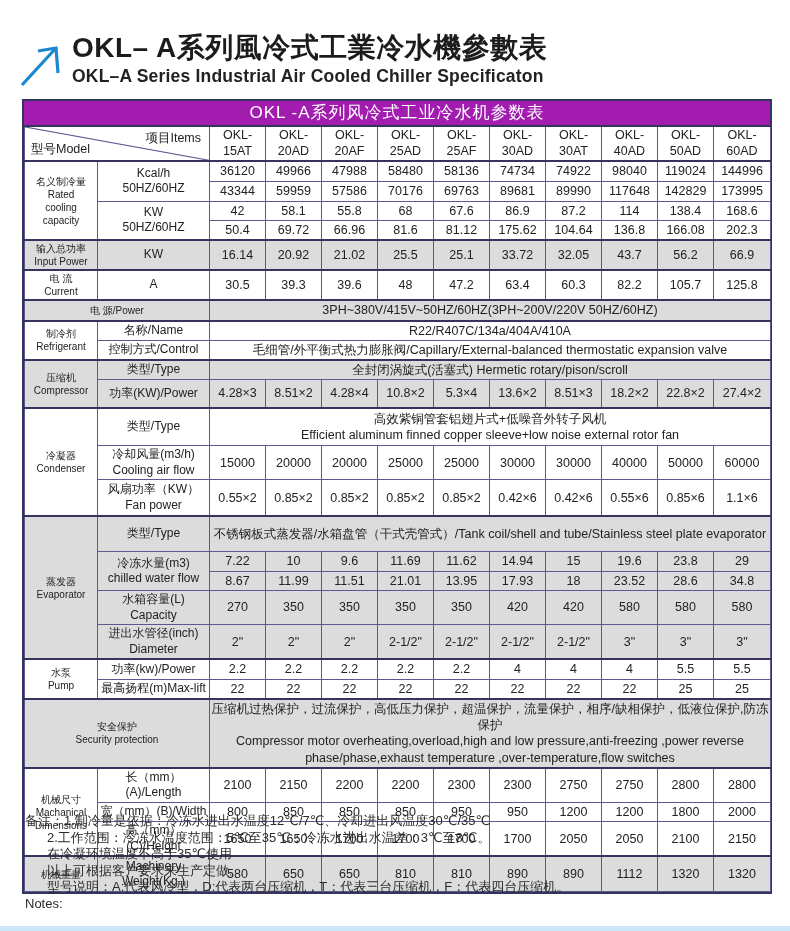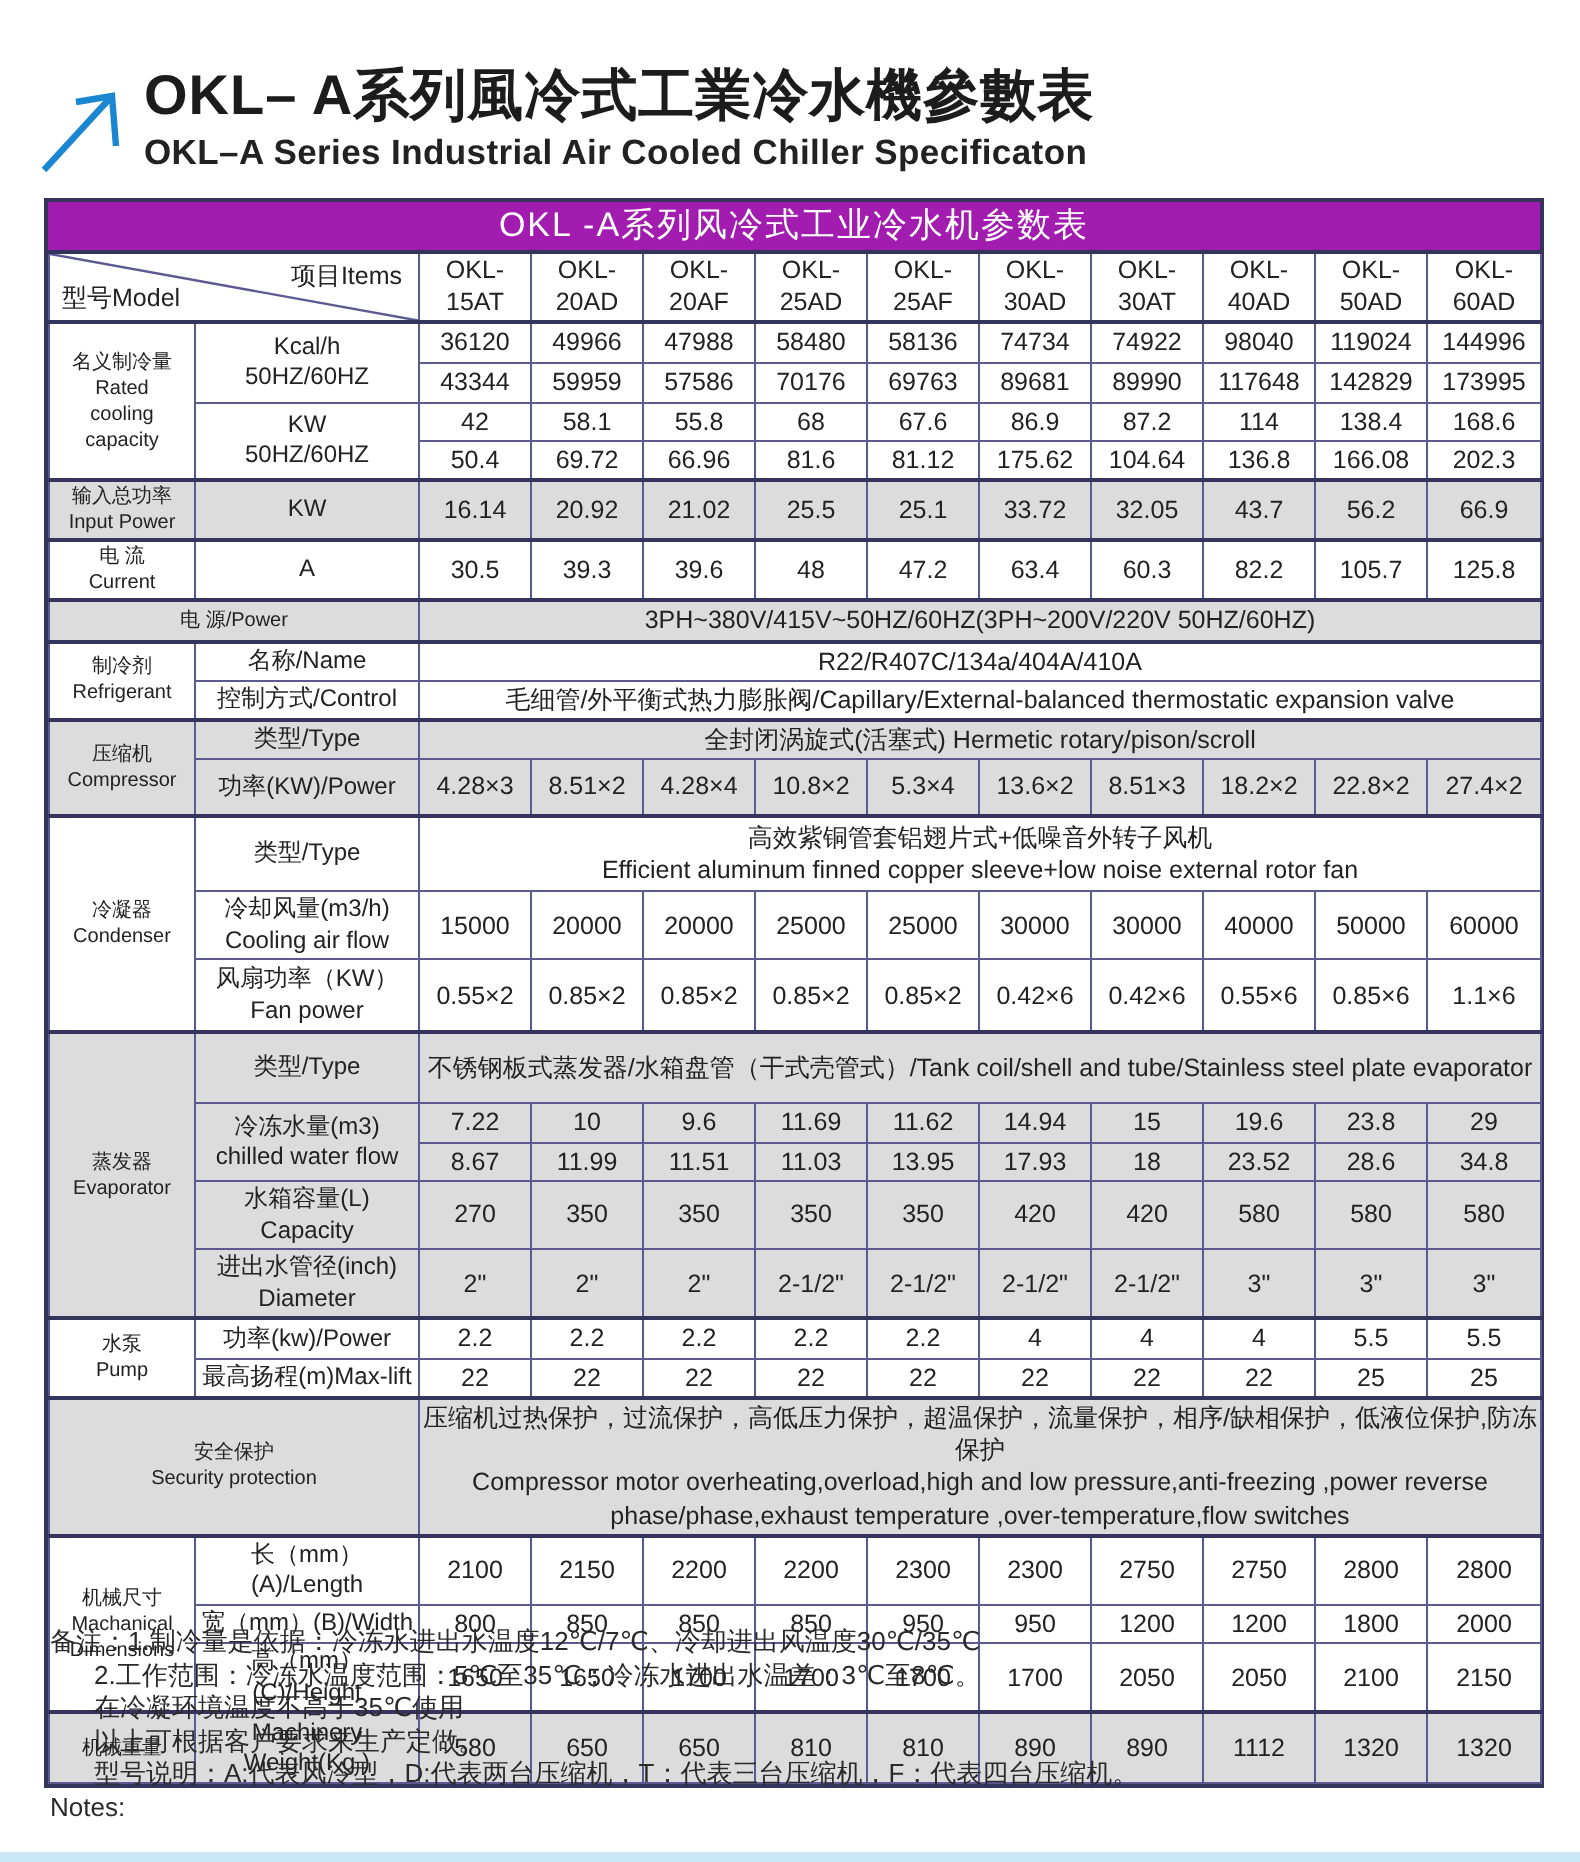--- a/index.html
+++ b/index.html
@@ -283,21 +283,21 @@
             <td>14.94</td>
             <td>15</td>
             <td>19.6</td>
             <td>23.8</td>
             <td>29</td>
           </tr>
           <tr class="gray" style="height: 19px;">
             <td>8.67</td>
             <td>11.99</td>
             <td>11.51</td>
-            <td>11.03</td>
+            <td>21.01</td>
             <td>13.95</td>
             <td>17.93</td>
             <td>18</td>
             <td>23.52</td>
             <td>28.6</td>
             <td>34.8</td>
           </tr>
           <tr class="gray" style="height: 30px;">
             <td class="item">水箱容量(L)
 Capacity</td>

